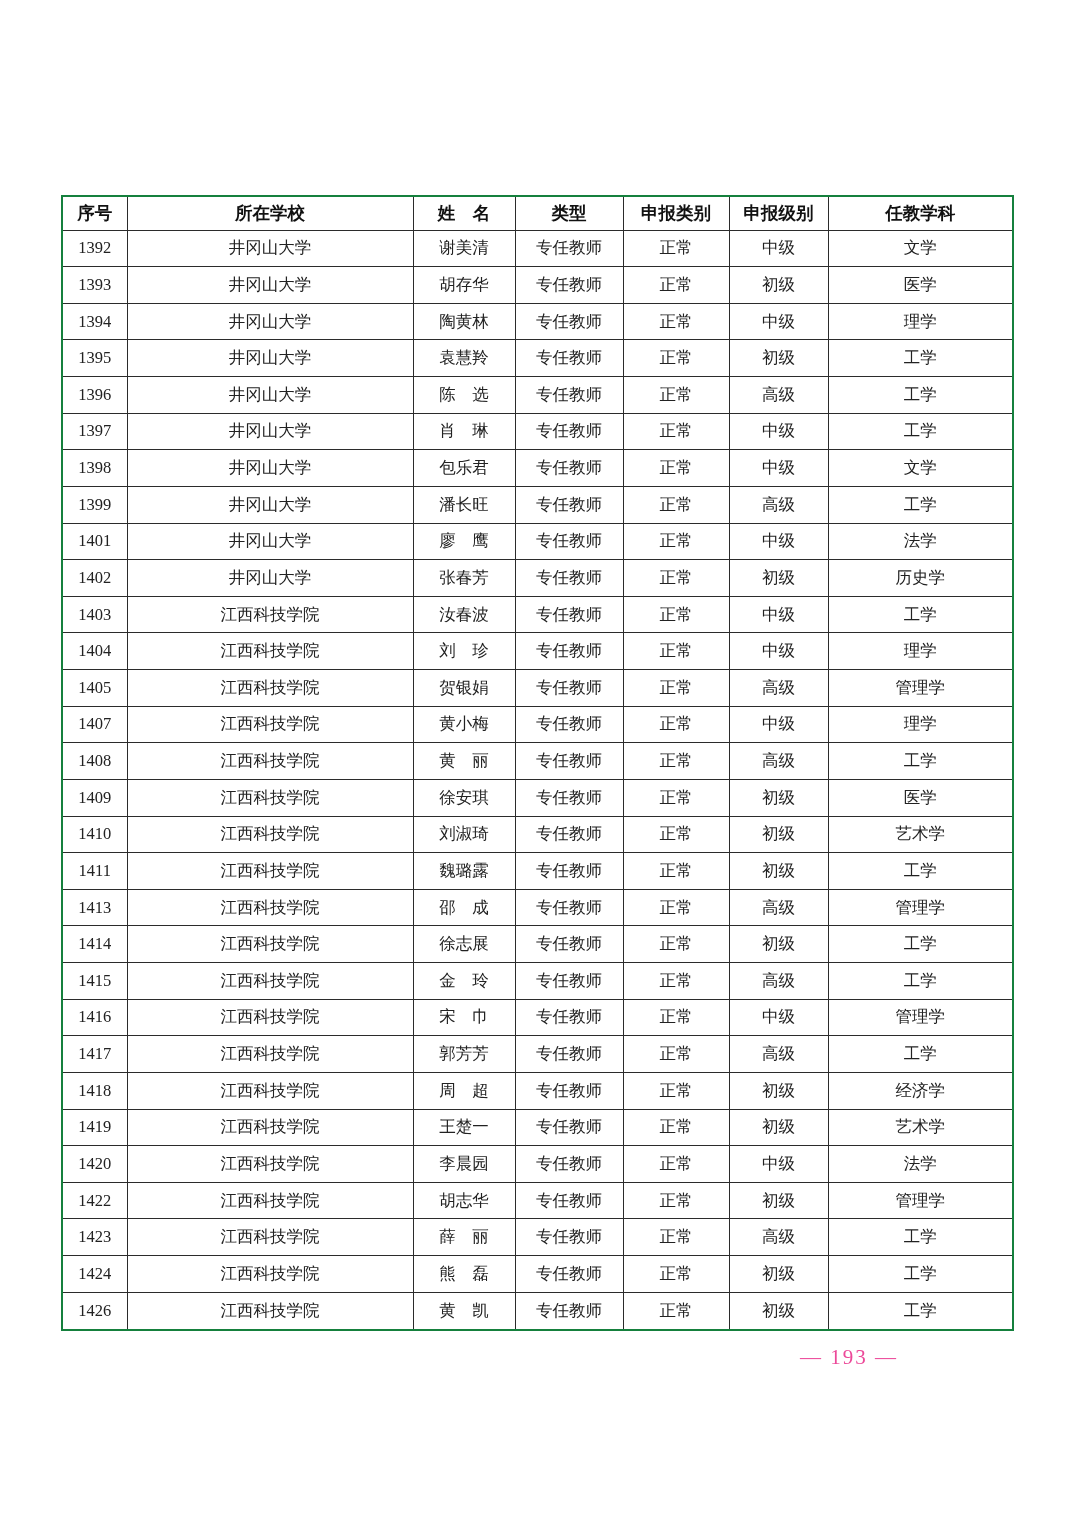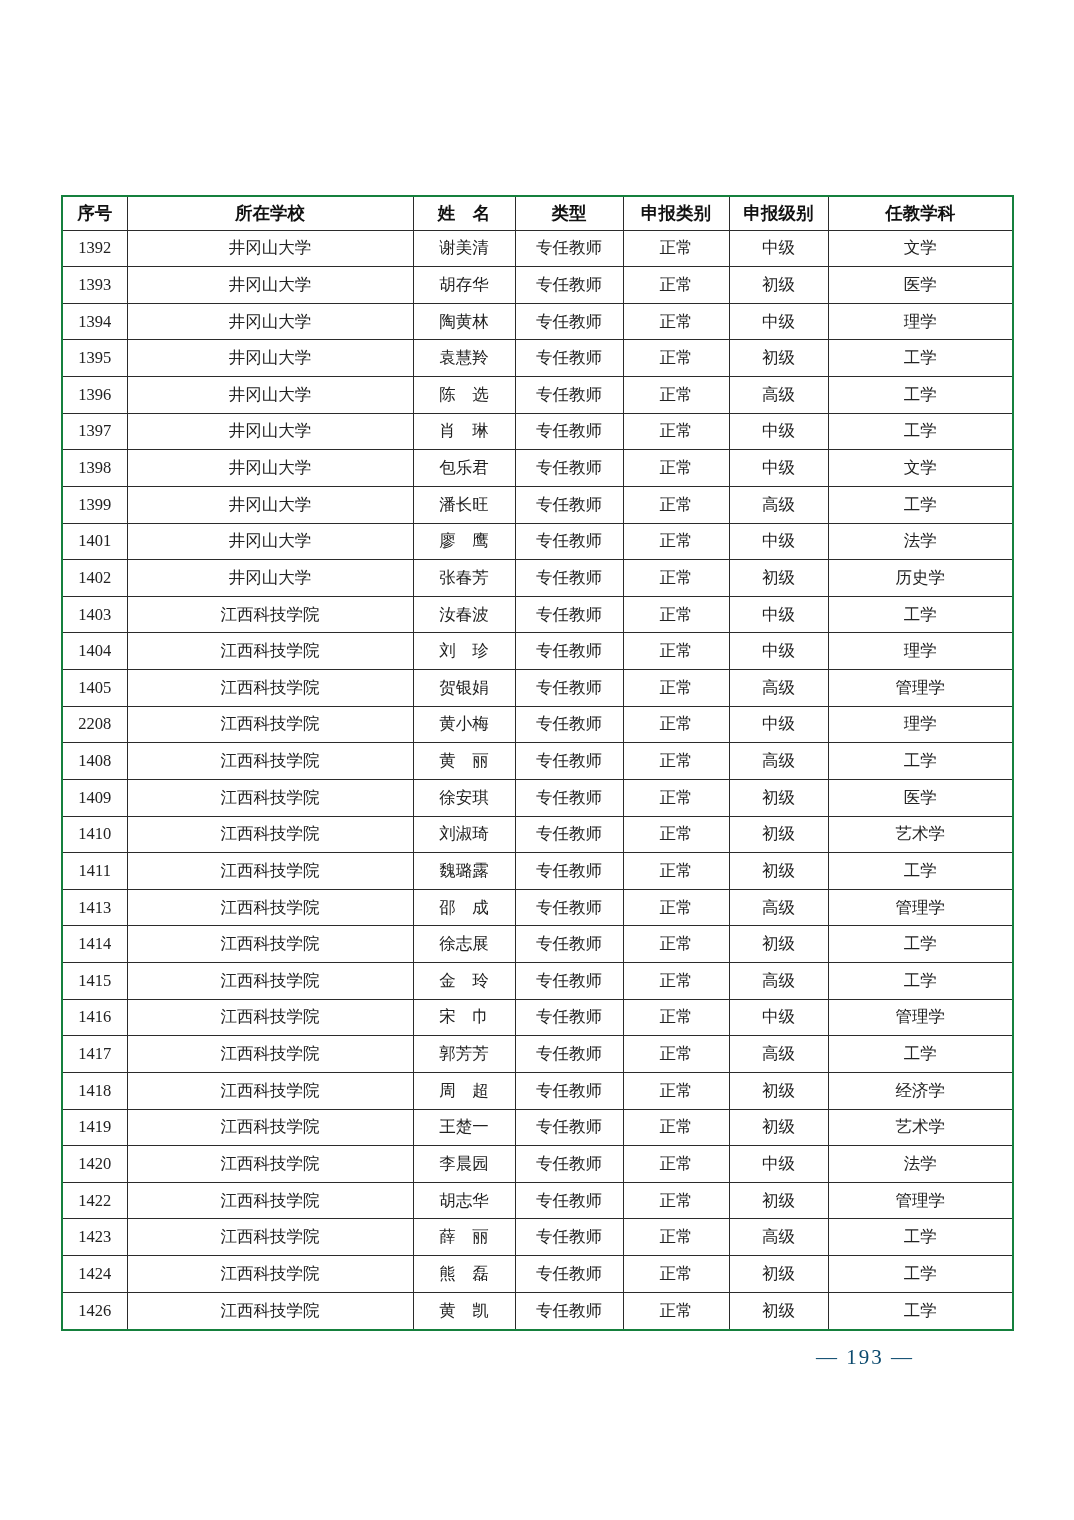--- a/index.html
+++ b/index.html
@@ -49,23 +49,23 @@
   .col-name   { width: 102px; }
   .col-type   { width: 108px; }
   .col-cat    { width: 106px; }
   .col-level  { width: 99px; }
   .col-subj   { width: 185px; }
   .page-number {
     position: absolute;
     top: 1345px;
     left: 800px;
     width: 130px;
-    text-align: center;
+    text-align: left;
     font-size: 21px;
-    color: #0c4a6e;
+    color: #ec4899;
     letter-spacing: 2px;
     font-family: "Liberation Serif", "DejaVu Serif", serif;
   }
 </style>
 </head>
 <body>
 
 <div class="page">
 
   <table class="doc-table">
@@ -201,21 +201,21 @@
         <tr>
           <td>1405</td>
           <td>江西科技学院</td>
           <td>贺银娟</td>
           <td>专任教师</td>
           <td>正常</td>
           <td>高级</td>
           <td>管理学</td>
         </tr>
         <tr>
-          <td>2208</td>
+          <td>1407</td>
           <td>江西科技学院</td>
           <td>黄小梅</td>
           <td>专任教师</td>
           <td>正常</td>
           <td>中级</td>
           <td>理学</td>
         </tr>
         <tr>
           <td>1408</td>
           <td>江西科技学院</td>

